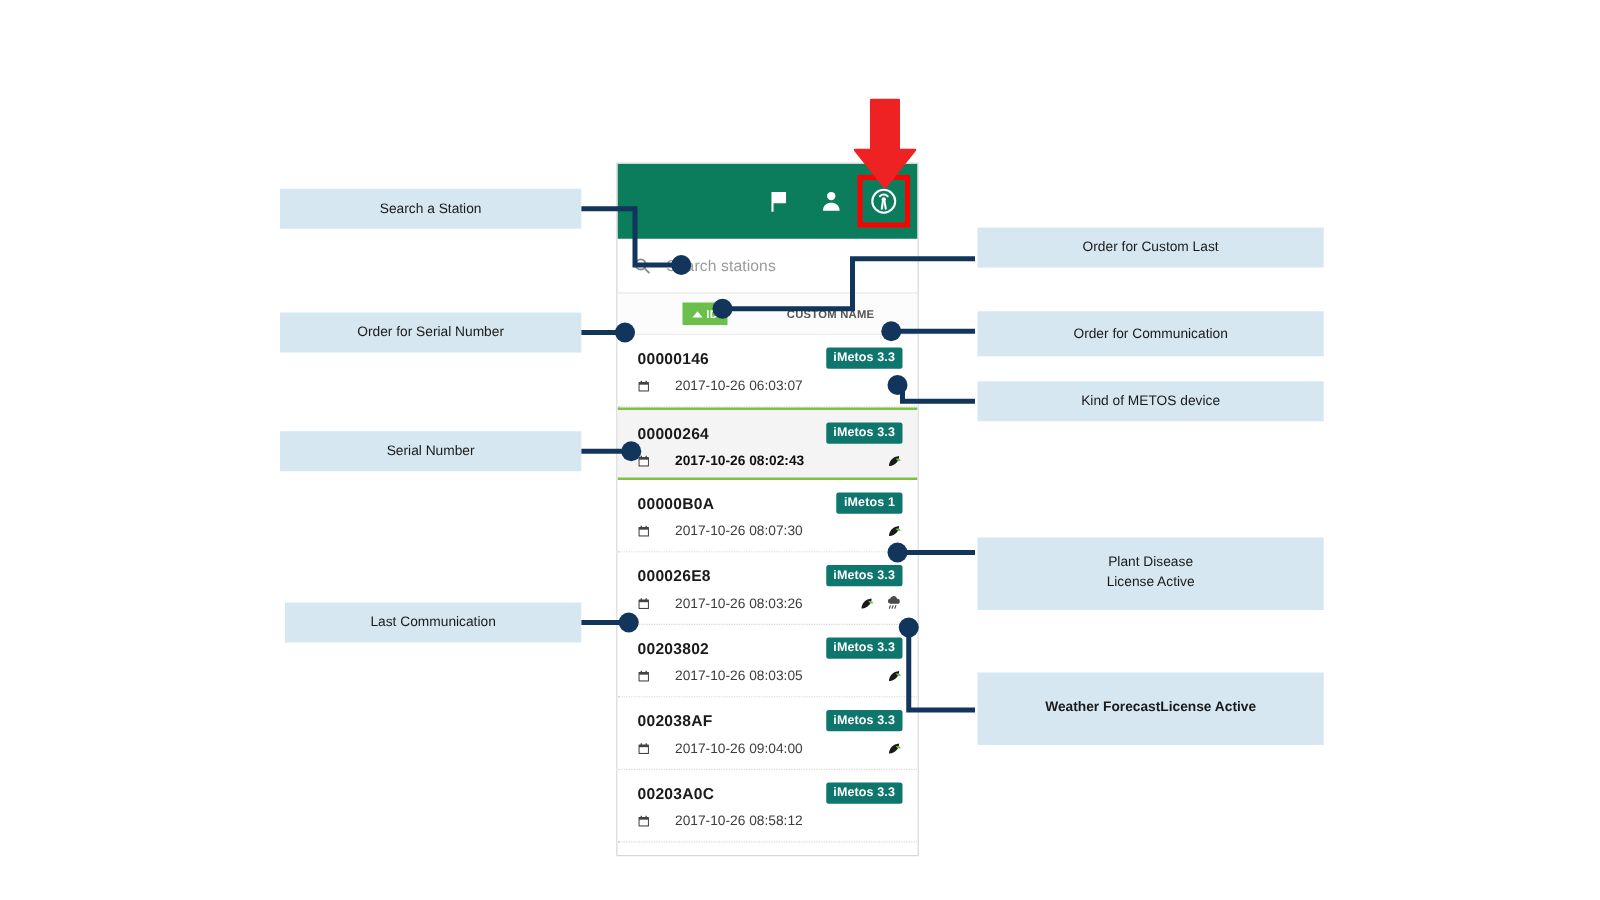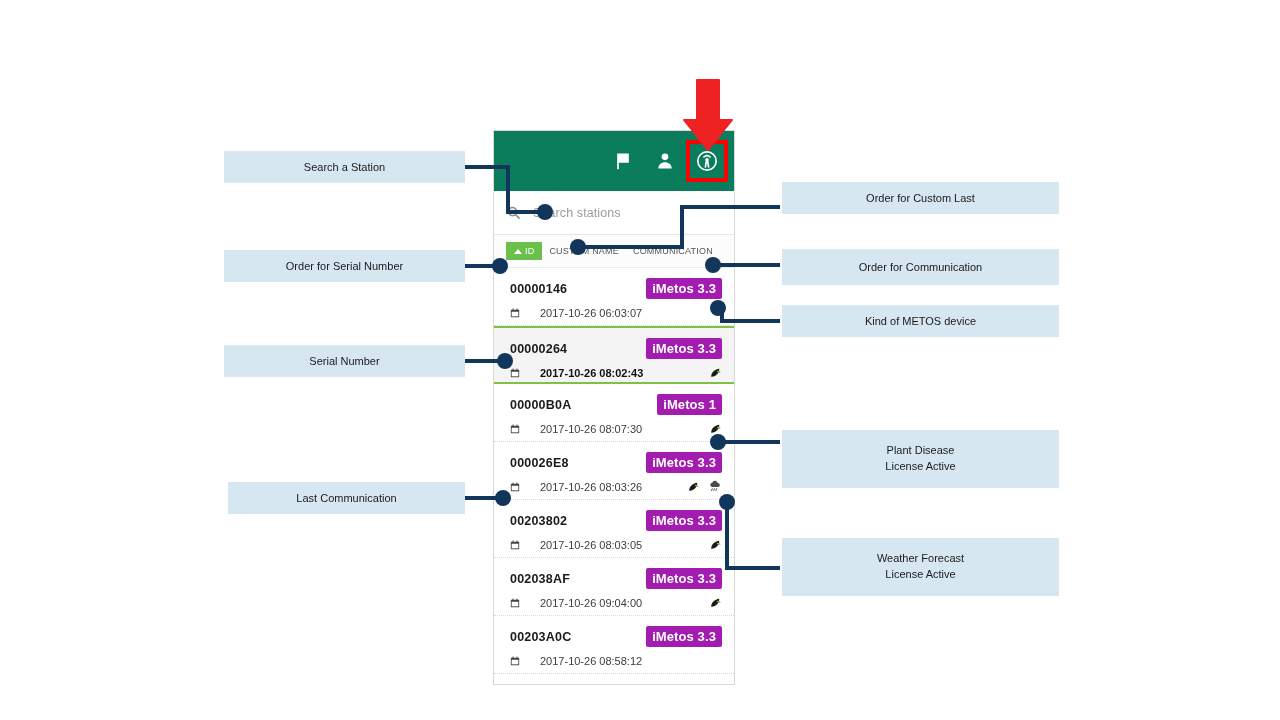--- a/index.html
+++ b/index.html
@@ -49,23 +49,24 @@
   }
 
   
   #sort-row {
     display: flex; align-items: center;
     padding: 7px 0 7px 12px;
     background: #fcfcfc;
     border-bottom: 1px solid #ececec;
   }
   .chip {
-    font-size: 9px; font-weight: normal; color: #555;
+    font-size: 9px; font-weight: bold; color: #555;
     letter-spacing: .2px; white-space: nowrap;
     padding: 4px 7px;
+    margin-left: 40px;
   }
   #chip-id {
     background: #6ac04a; color: #ffffff;
     display: flex; align-items: center; gap: 3px;
     padding: 4px 8px;
   }
   .caret-up {
     width: 0; height: 0;
     border-left: 4px solid transparent;
     border-right: 4px solid transparent;
@@ -84,22 +85,22 @@
     background: #f4f4f4;
     border-top: 2px solid #7dc242;
     border-bottom: 2px solid #7dc242;
   }
   .row-top { display: flex; align-items: center; justify-content: space-between; }
   .serial {
     font-size: 12.5px; font-weight: bold; color: #1a1a1a;
     letter-spacing: .2px;
   }
   .badge {
-    background: #a21caf; color: #ffffff;
-    font-size: 13px; font-weight: bold;
+    background: #0f766e; color: #ffffff;
+    font-size: 10px; font-weight: bold;
     padding: 3px 6px; border-radius: 2px;
     letter-spacing: .1px; white-space: nowrap;
   }
   .row-bottom {
     display: flex; align-items: center; justify-content: space-between;
     margin-top: 6px; min-height: 15px;
   }
   .timestamp {
     font-size: 11px; color: #3c3c3c;
     display: flex; align-items: center; gap: 20px;
@@ -193,21 +194,21 @@
 
   <div class="annot" style="left:782px; top:305px; width:277px; height:32px;">
     <span>Kind of METOS device</span>
   </div>
 
   <div class="annot two-line" style="left:782px; top:430px; width:277px; height:58px; flex-direction:column;">
     <span>Plant Disease</span>
     <span>License Active</span>
   </div>
 
-  <div class="annot two-line" style="left:782px; top:538px; width:277px; height:58px; flex-direction:column;">
+  <div class="annot two-line" style="left:782px; top:538px; width:277px; height:58px; flex-direction:row;font-weight:bold;">
     <span>Weather Forecast</span>
     <span>License Active</span>
   </div>
 
   <div id="app-panel">
 
     <div id="app-header">
 
       <div class="hdr-icon">
         <svg width="20" height="20" viewBox="0 0 24 24" fill="#ffffff">

